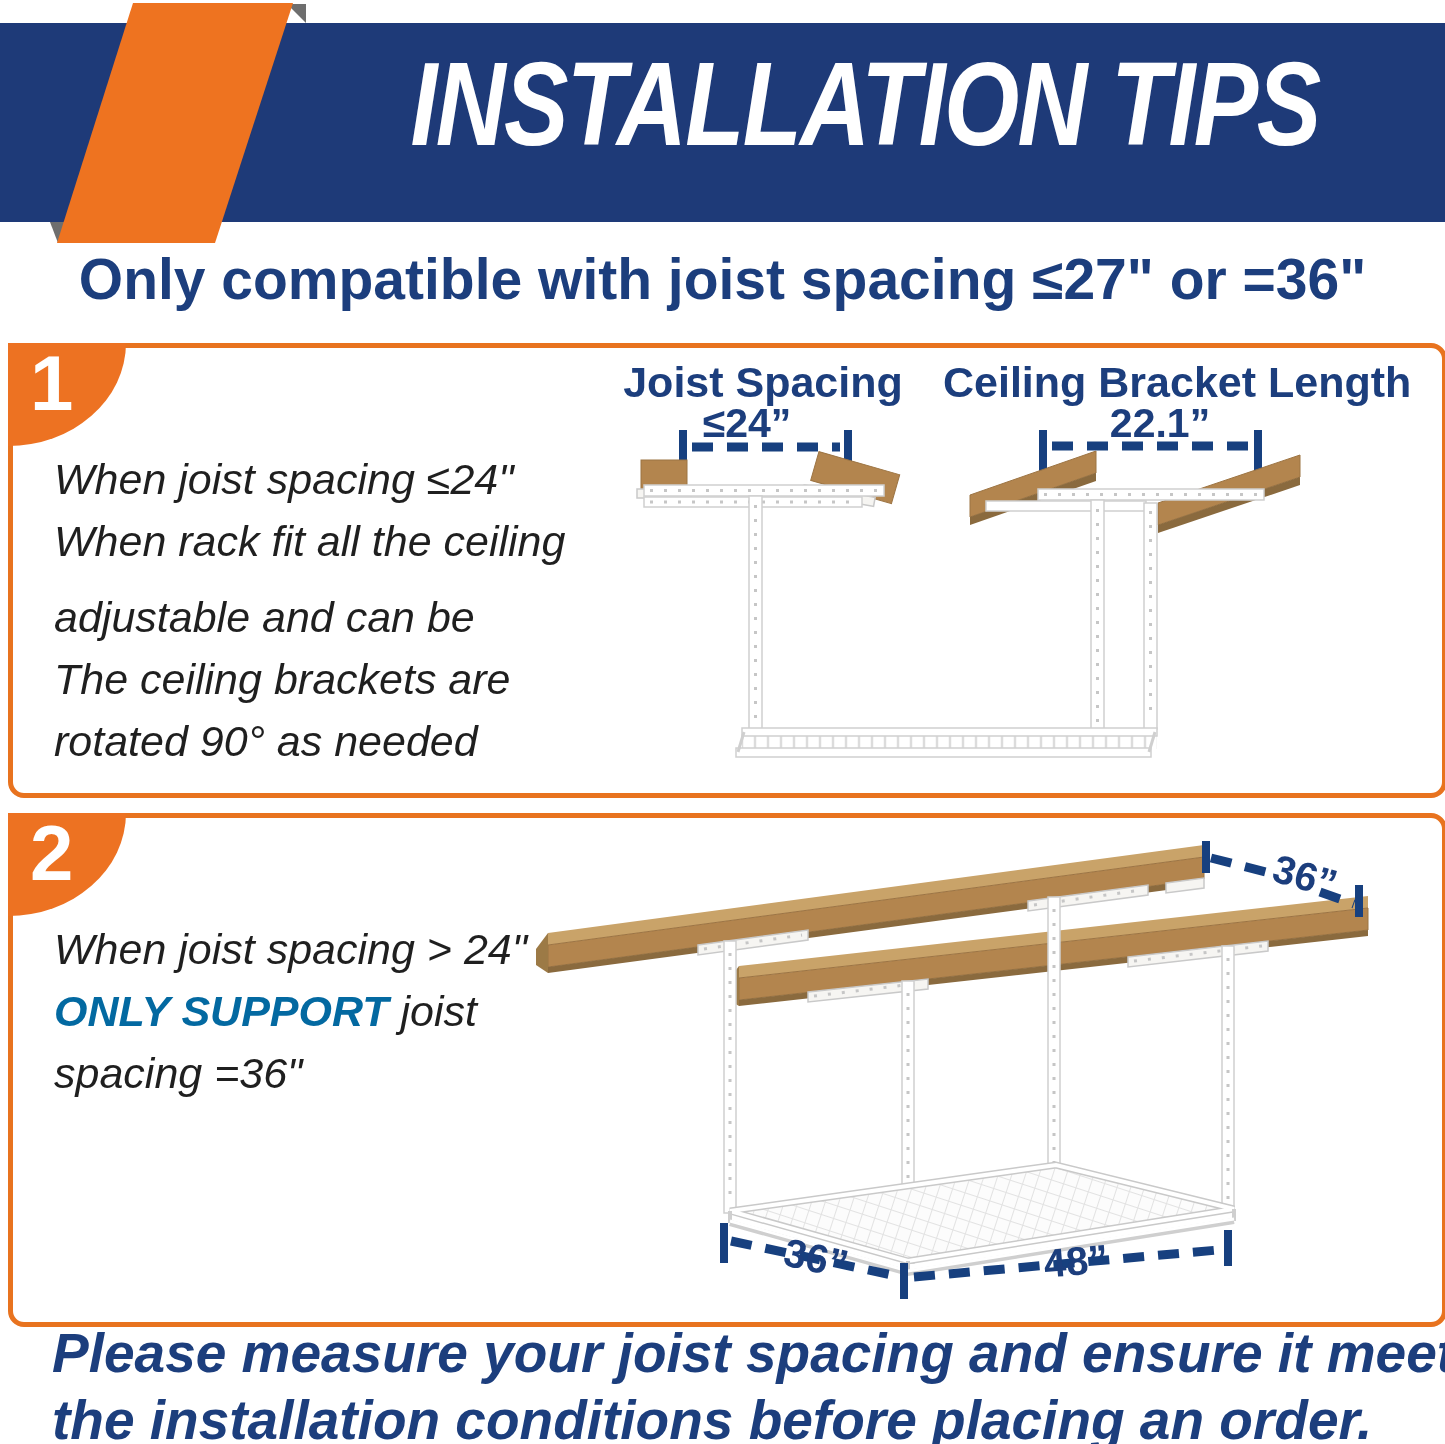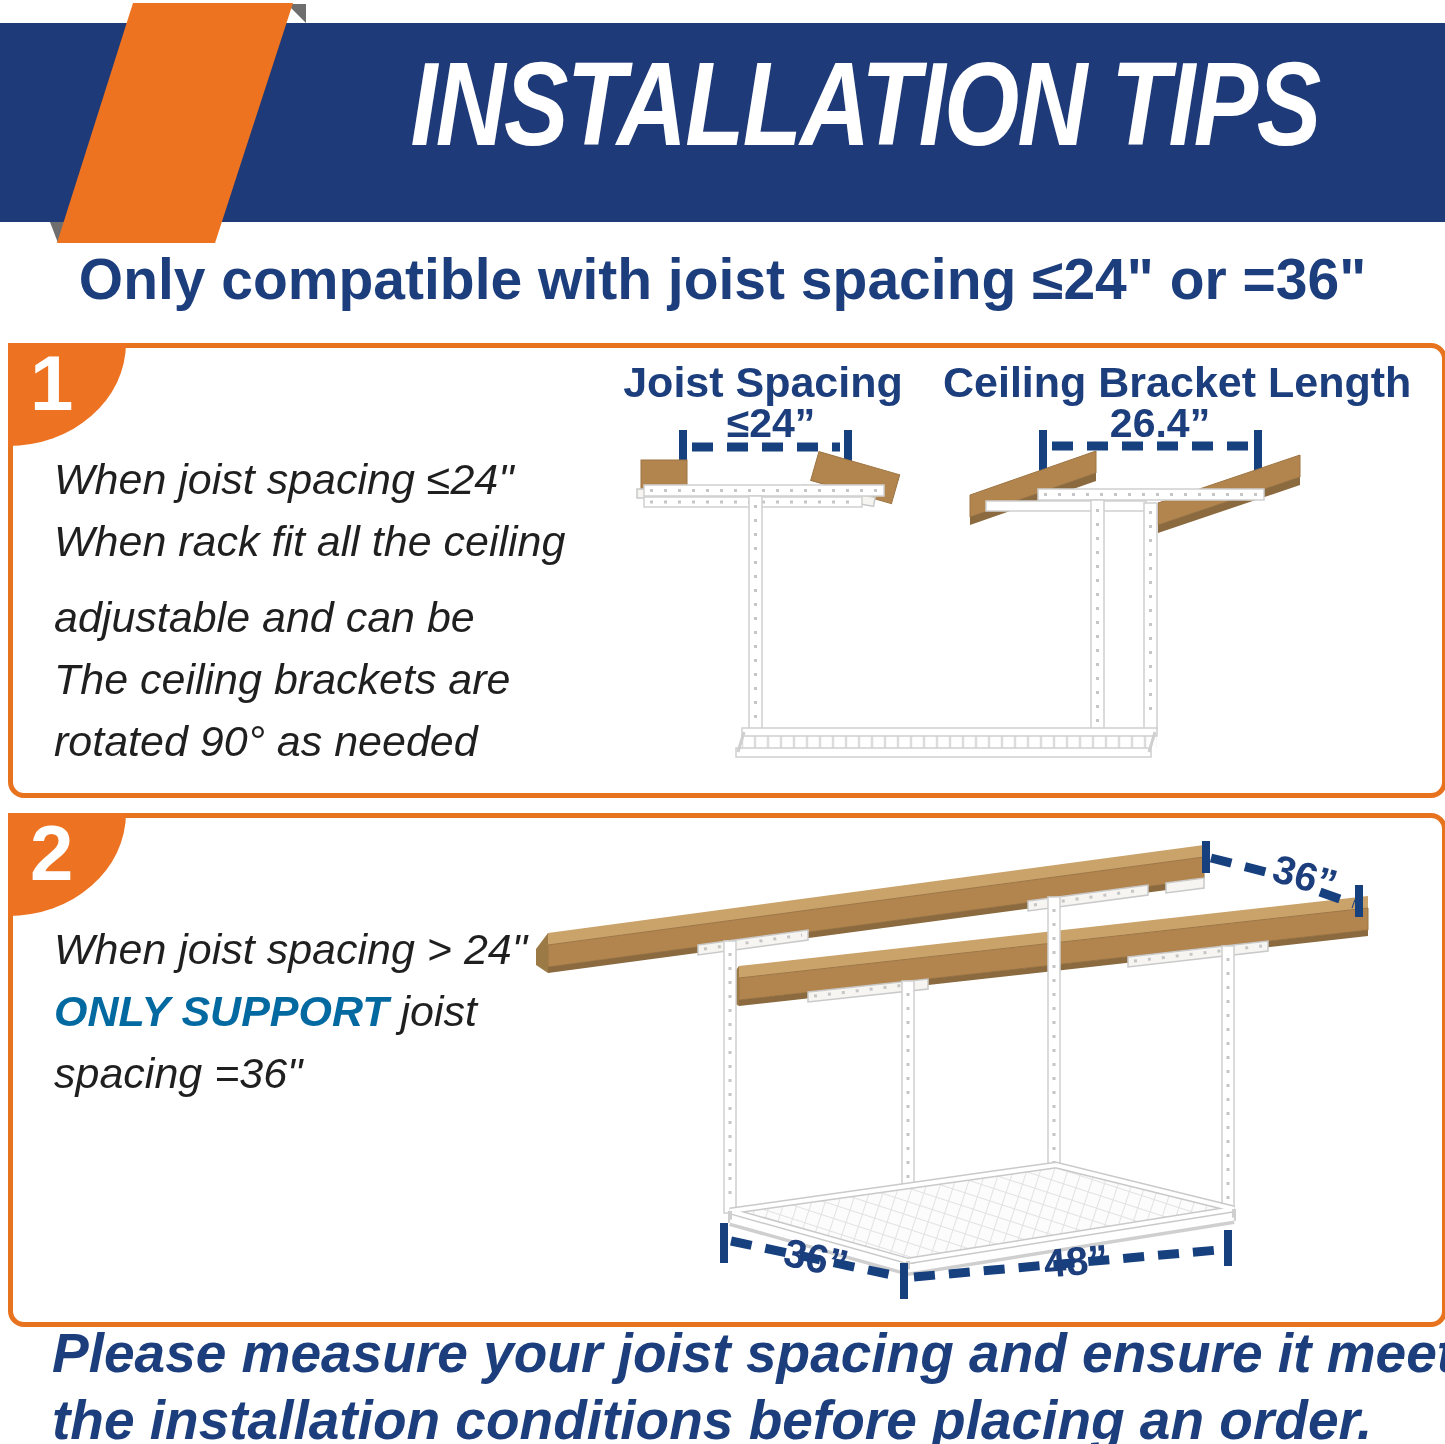--- a/index.html
+++ b/index.html
@@ -33,21 +33,21 @@
       font-size:43px;line-height:62px;white-space:nowrap;}
   .s1-p1{top:100px;}
   .s1-p2{top:238px;}
   .s2-p1{top:100px;}
   .hl{color:#0369a1;font-weight:700;}
 
   .dim-label{position:absolute;z-index:2;color:#1c3e7d;font-weight:700;text-align:center;white-space:nowrap;}
   .dl-head{font-size:43px;}
   .dl-val{font-size:41px;}
   .d1-left-head{left:560px;top:10px;width:380px;}
-  .d1-left-val{left:568px;top:52px;width:380px;}
+  .d1-left-val{left:544px;top:52px;width:380px;}
   .d1-right-head{left:930px;top:10px;width:434px;}
   .d1-right-val{left:930px;top:52px;width:434px;}
   .d2-top36{left:1242px;top:36px;width:100px;font-size:40px;transform:rotate(16deg);}
   .d2-bot36{left:748px;top:418px;width:110px;font-size:40px;transform:rotate(12deg);}
   .d2-bot48{left:1008px;top:421px;width:110px;font-size:40px;transform:rotate(-5deg);}
 
   
   .footer{position:absolute;left:52px;top:1320px;width:1380px;z-index:2;color:#1c3e7d;
       font-size:55px;line-height:67px;font-style:italic;font-weight:700;white-space:nowrap;}
 
@@ -67,41 +67,41 @@
 </head>
 <body>
 
 <div class="page">
 
   <div class="banner"></div>
   <div class="stripe-shadow-top"></div>
   <div class="stripe-shadow-bottom"></div>
   <div class="stripe"></div>
   <h1 class="page-title">INSTALLATION TIPS</h1>
-  <div class="subtitle">Only compatible with joist spacing ≤24" or =36"</div>
+  <div class="subtitle">Only compatible with joist spacing ≤27" or =36"</div>
 
   <section class="tipbox box1">
     <div class="badge">
       <span>1</span>
     </div>
 
     <div class="tip-text s1-p1">
       <div>When joist spacing ≤24"</div>
       <div>When rack fit all the ceiling</div>
     </div>
     <div class="tip-text s1-p2">
       <div>adjustable and can be</div>
       <div>The ceiling brackets are</div>
       <div>rotated 90° as needed</div>
     </div>
 
     <div class="dim-label dl-head d1-left-head">Joist Spacing</div>
     <div class="dim-label dl-val d1-left-val">≤24”</div>
     <div class="dim-label dl-head d1-right-head">Ceiling Bracket Length</div>
-    <div class="dim-label dl-val d1-right-val">26.4”</div>
+    <div class="dim-label dl-val d1-right-val">22.1”</div>
 
     <svg class="illus" width="1429" height="445" viewBox="0 0 1429 445">
       <defs>
         <pattern id="vlines" width="13" height="16" patternUnits="userSpaceOnUse">
           <line x1="6" y1="0" x2="6" y2="16" stroke="#dcdcdc" stroke-width="2.5"></line>
         </pattern>
       </defs>
 
       <g>
         <line class="tick" x1="675" y1="87" x2="675" y2="122"></line>

